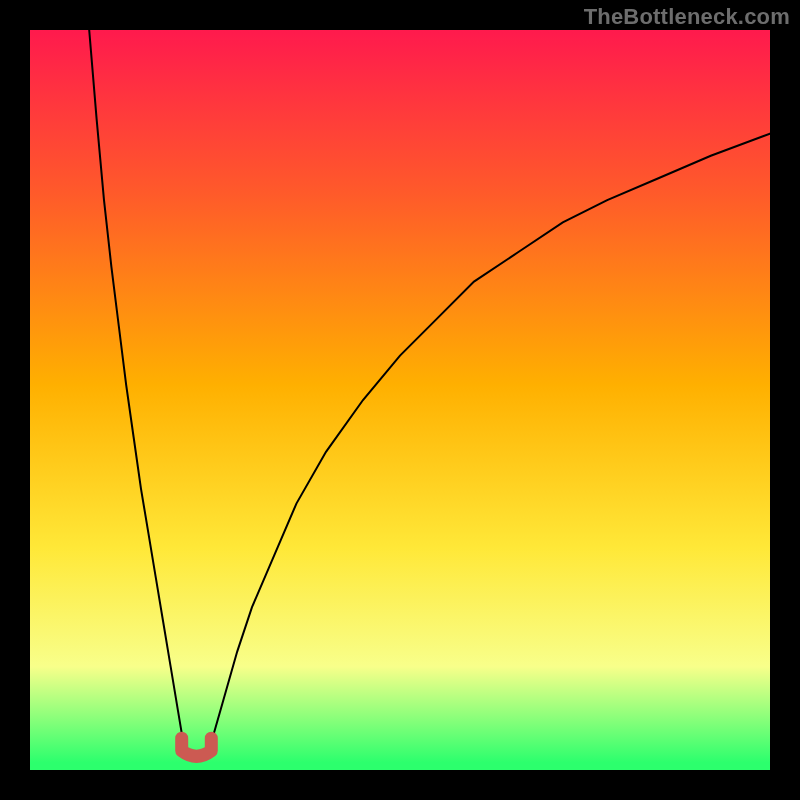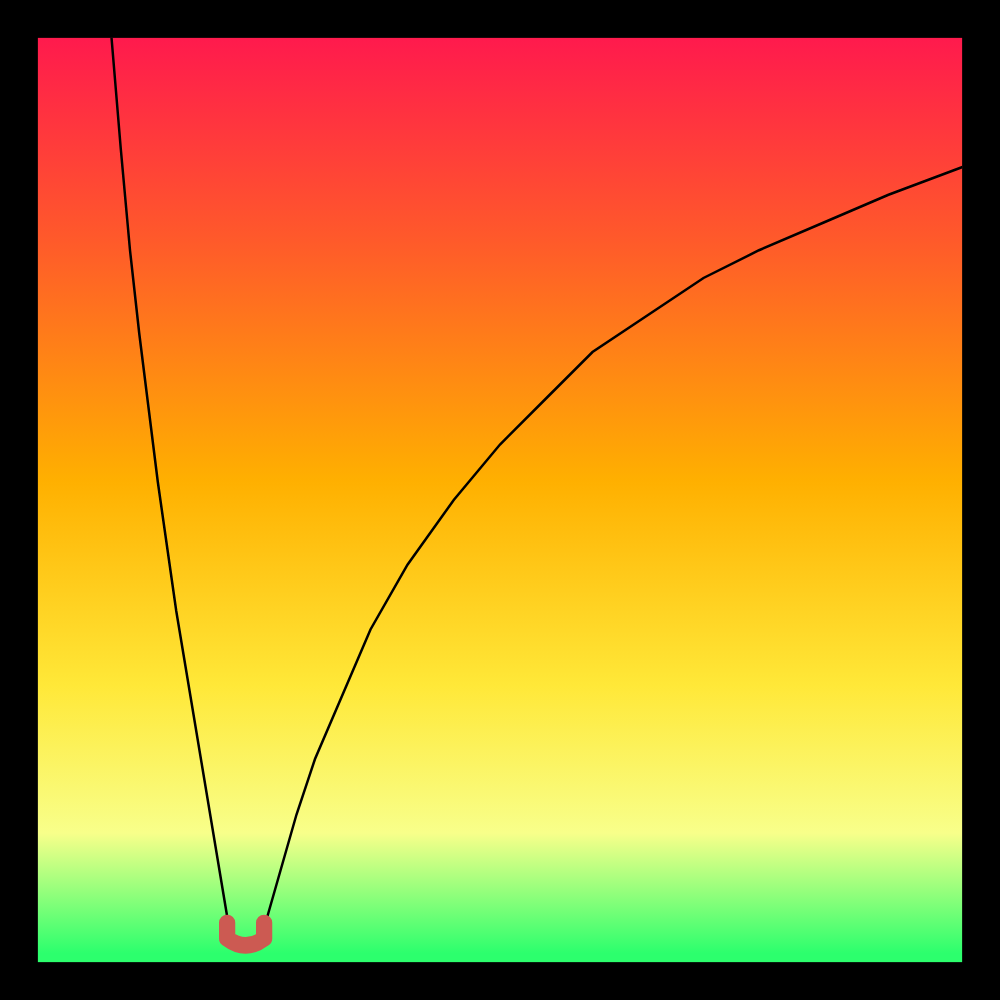--- a/index.html
+++ b/index.html
@@ -59,13 +59,14 @@
       <rect x="0" y="0" width="740" height="740" fill="url(#bg-grad)"></rect>
 
       <path id="left-branch" fill="none" stroke="#000000" stroke-width="2" stroke-linecap="round" d="M59.2 0.0 L66.6 88.8 L74.0 170.2 L81.4 236.8 L88.8 296.0 L96.2 355.2 L103.6 407.0 L111.0 458.8 L118.4 503.2 L125.8 547.6 L133.2 592.0 L140.6 636.4 L148.0 680.8 L155.4 725.2"></path>
 
       <path id="right-branch" fill="none" stroke="#000000" stroke-width="2" stroke-linecap="round" d="M177.6 725.2 L192.4 673.4 L207.2 621.6 L222.0 577.2 L244.2 525.4 L266.4 473.6 L296.0 421.8 L333.0 370.0 L370.0 325.6 L407.0 288.6 L444.0 251.6 L488.4 222.0 L532.8 192.4 L577.2 170.2 L629.0 148.0 L680.8 125.8 L740.0 103.6"></path>
 
       <path id="u-marker" fill="none" stroke="#cc5a52" stroke-width="13" stroke-linecap="round" stroke-linejoin="round" d="M151.7 708.2 L151.7 720.8 Q166.5 731.9 181.3 720.8 L181.3 708.2"></path>
     </svg>
   </div>
 
+  <div class="watermark">TheBottleneck.com</div>
 </div>
 
 </body></html>

